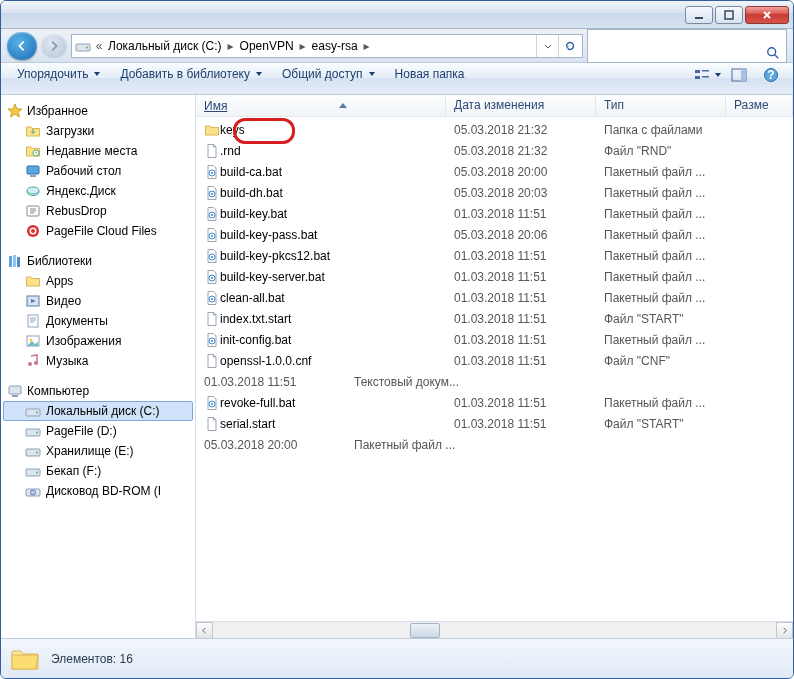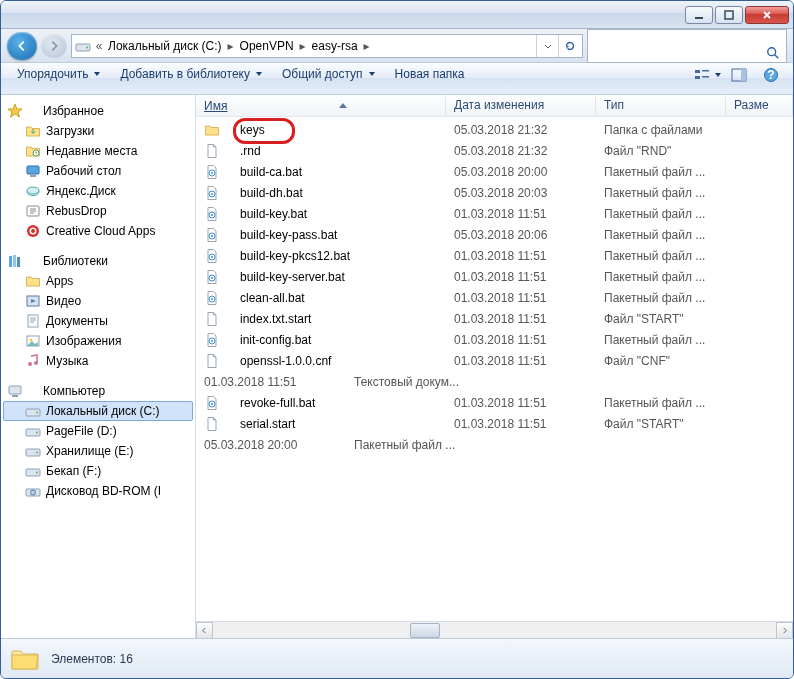--- a/index.html
+++ b/index.html
@@ -24,36 +24,36 @@
 .searchbox input { flex: 1; border: none; outline: none; font-style: italic; color: #888; background: transparent; }
 .searchbox .s-icon { width: 16px; height: 16px; color: #2b5fa8; }
 .toolbar { height: 32px; background: linear-gradient(to bottom, #fafdff, #e4ecf7 48%, #d6e2f1 49%, #e6eef9); display: flex; align-items: flex-start; padding: 0 8px; gap: 4px; border-bottom: 1px solid #bfcad9; }
 .tool-btn { padding: 4px 8px; display: flex; align-items: center; gap: 4px; color: #1a3e6e; cursor: default; border-radius: 2px; }
 .tool-drop { width: 0; height: 0; border-left: 3px solid transparent; border-right: 3px solid transparent; border-top: 4px solid #1a3e6e; margin-left: 2px; }
 .tool-spacer { flex: 1; }
 .tool-icon-btn { width: 28px; height: 24px; display: flex; align-items: center; justify-content: center; cursor: default; }
 .body { display: flex; height: calc(100% - 28px - 34px - 32px - 40px); }
 .sidebar { width: 195px; border-right: 1px solid #d8dee7; overflow-y: auto; padding: 6px 2px; user-select: none; }
 .side-group { margin-bottom: 10px; }
-.side-hdr { display: flex; align-items: center; gap: 20px; padding: 2px 4px; font-weight: normal; }
+.side-hdr { display: flex; align-items: center; gap: 4px; padding: 2px 4px; font-weight: normal; }
 .side-item { display: flex; align-items: center; gap: 5px; padding: 2px 4px 2px 22px; cursor: default; }
 .side-item.sel { background: #d1e3fb; border: 1px solid #7da7d9; border-radius: 2px; padding: 1px 3px 1px 21px; }
 .s-ico { width: 16px; height: 16px; display: inline-flex; align-items: center; justify-content: center; flex-shrink: 0; }
 .filelist { flex: 1; overflow: auto; position: relative; }
 .columns { display: flex; height: 22px; border-bottom: 1px solid #e3e6ea; background: linear-gradient(to bottom, #fdfefe, #f1f4f8); position: sticky; top: 0; }
 .col { padding: 3px 8px; border-right: 1px solid #e3e6ea; color: #2b4a75; cursor: default; white-space: nowrap; overflow: hidden; }
 .col.sort { display: flex; align-items: center; gap: 22px; text-decoration: underline; }
 .c-name { width: 250px; }
 .c-date { width: 150px; }
 .c-type { width: 130px; }
 .c-size { flex: 1; }
 .rows { padding: 2px 0; }
 .frow { display: flex; align-items: center; height: 21px; padding: 0 0; cursor: default; }
 .fcell { padding: 0 8px; white-space: nowrap; overflow: hidden; text-overflow: ellipsis; }
-.fcell.name { width: 250px; display: flex; align-items: center; gap: 20px; }
+.fcell.name { width: 250px; display: flex; align-items: center; gap: 0; }
 .fcell.date { width: 150px; color: #555; }
 .fcell.type { width: 130px; color: #555; }
 .f-ico { width: 16px; height: 16px; flex-shrink: 0; display: inline-flex; align-items: center; justify-content: center; }
 .highlight-circle { position: absolute; left: 232px; top: 117px; width: 62px; height: 26px; border: 3px solid #d81f1f; border-radius: 12px; pointer-events: none; z-index: 10; }
 .hscroll { position: absolute; bottom: 0; left: 0; right: 0; height: 17px; background: #f0f0f0; border-top: 1px solid #d8dee7; display: flex; align-items: center; }
 .hscroll-btn { width: 17px; height: 17px; background: linear-gradient(to bottom, #fdfdfd, #e2e5ea); border: 1px solid #c0c6d0; display: flex; align-items: center; justify-content: center; }
 .hscroll-track { flex: 1; position: relative; height: 17px; }
 .hscroll-thumb { position: absolute; left: 35%; width: 30px; height: 15px; top: 1px; background: linear-gradient(to bottom, #eef2f8, #cdd7e5); border: 1px solid #a6b4c8; border-radius: 2px; }
 .statusbar { height: 40px; background: linear-gradient(to bottom, #f3f7fc, #e0e9f5); border-top: 1px solid #bfcad9; display: flex; align-items: center; padding: 2px 8px; gap: 10px; }
 .status-icon { width: 32px; height: 32px; }
@@ -237,21 +237,21 @@
               <span>RebusDrop</span>
             </div>
             <div class="side-item">
               <span class="s-ico">
                 <svg width="16" height="16" viewBox="0 0 16 16">
                   <circle cx="8" cy="8" r="6" fill="#da2f2f"></circle>
                   <circle cx="8" cy="8" r="3.5" fill="#fff"></circle>
                   <circle cx="8" cy="8" r="2" fill="#da2f2f"></circle>
                 </svg>
               </span>
-              <span>Creative Cloud Apps</span>
+              <span>PageFile Cloud Files</span>
             </div>
           </div>
       </div>
       <div class="side-group">
         <div class="side-hdr">
             <span class="s-ico">
               <svg width="16" height="16" viewBox="0 0 16 16">
                 <rect x="2" y="3" width="3" height="11" fill="#5aa7e0"></rect>
                 <rect x="6" y="2" width="3" height="12" fill="#8fc6ed"></rect>
                 <rect x="10" y="4" width="3" height="10" fill="#4a8fc9"></rect>

